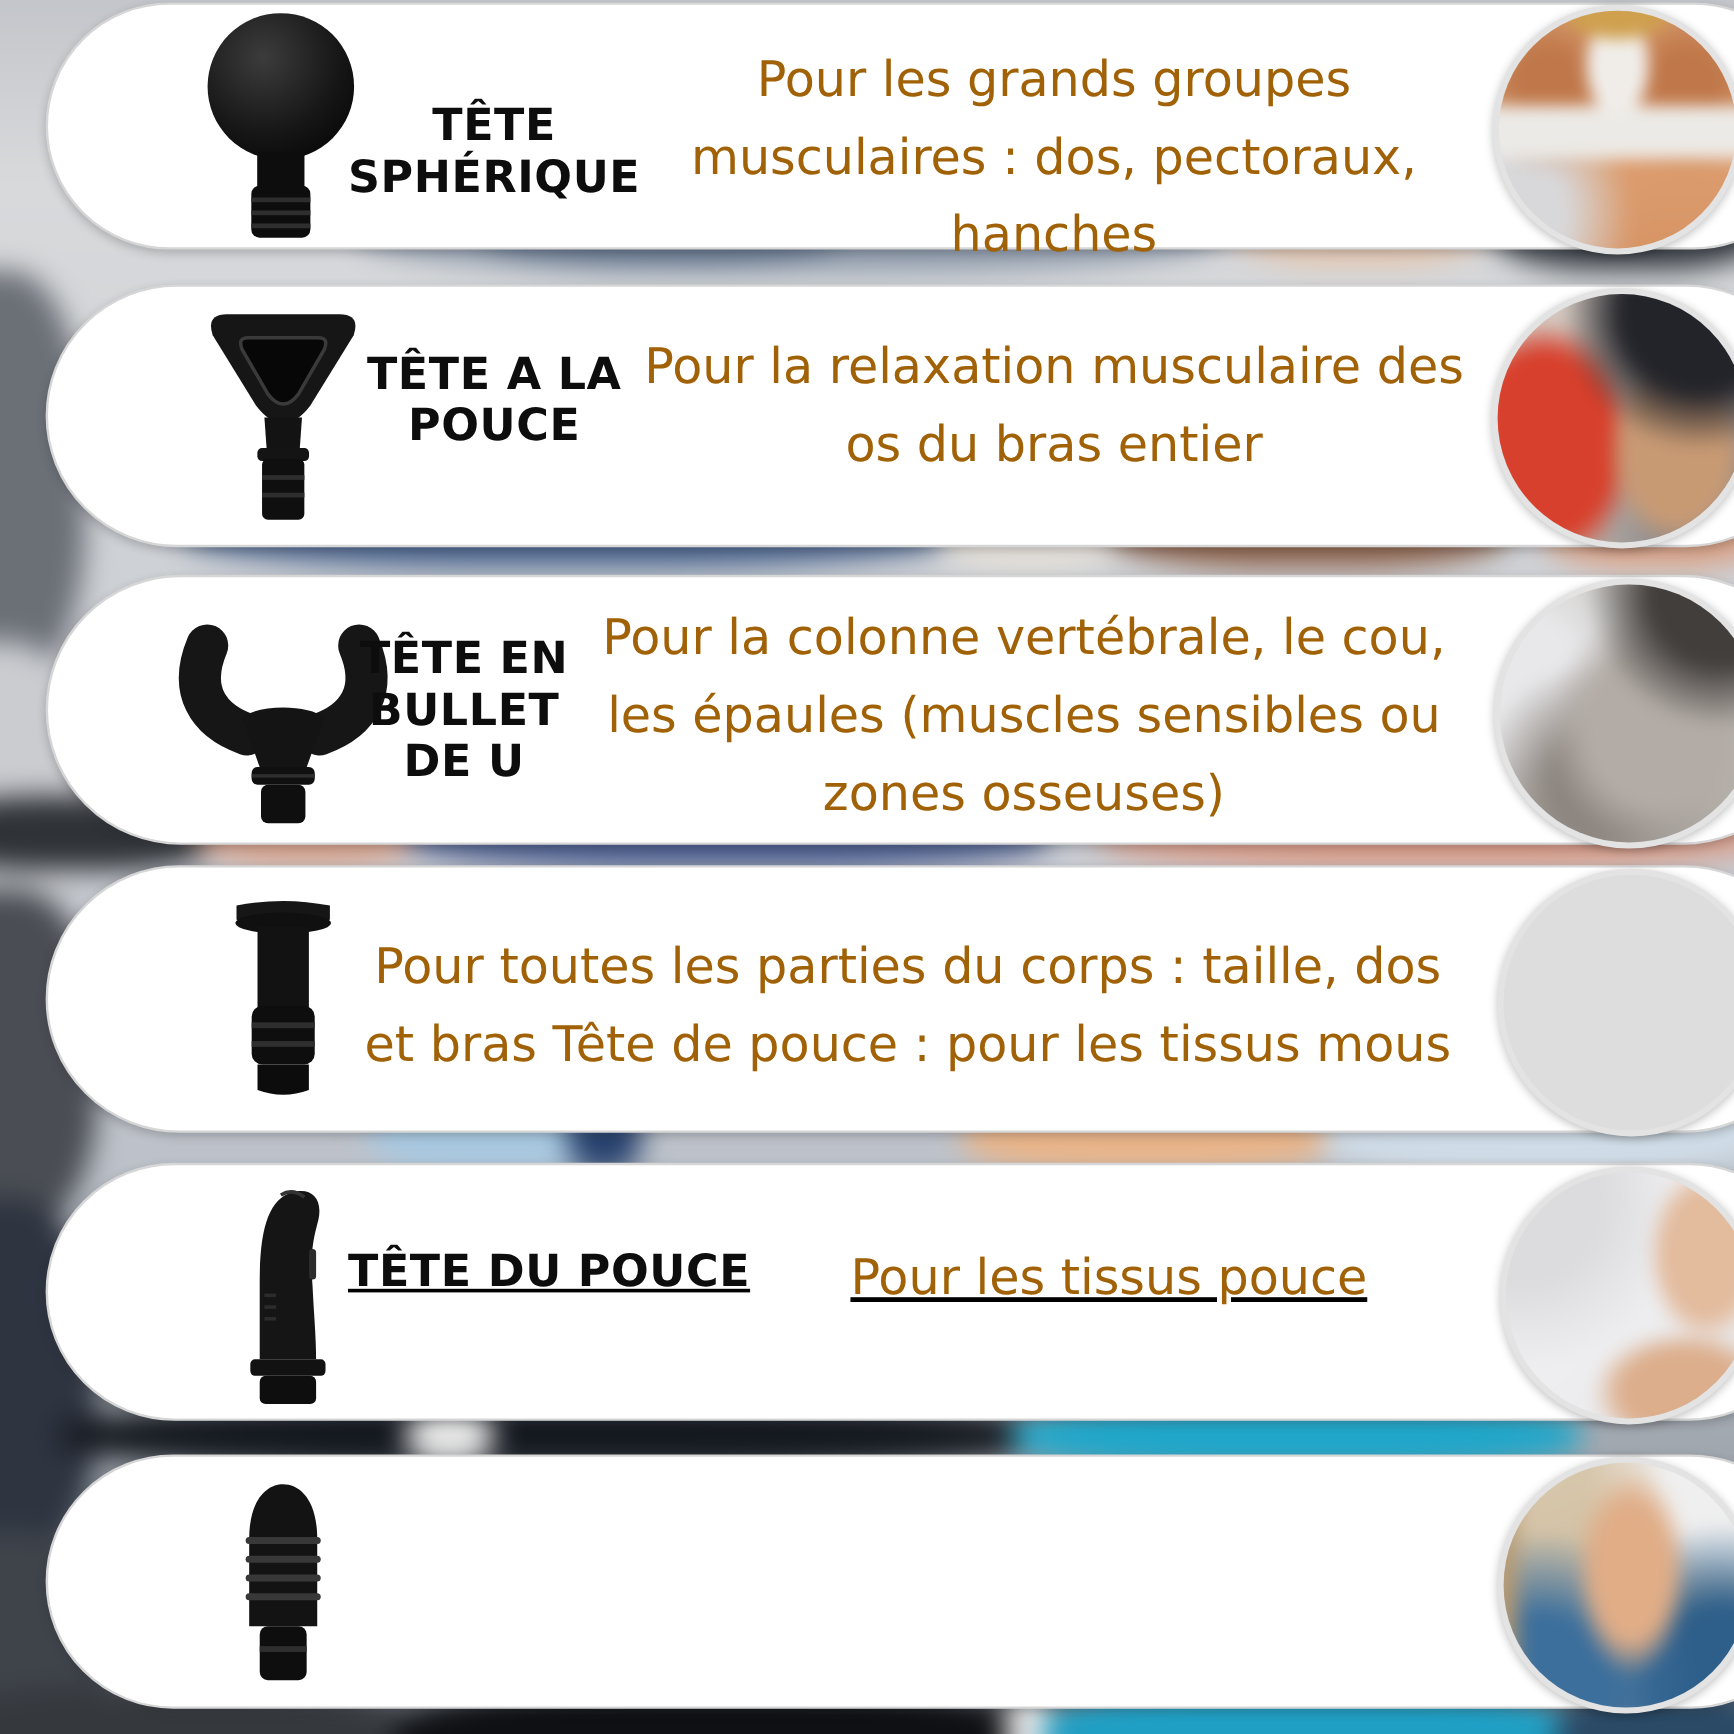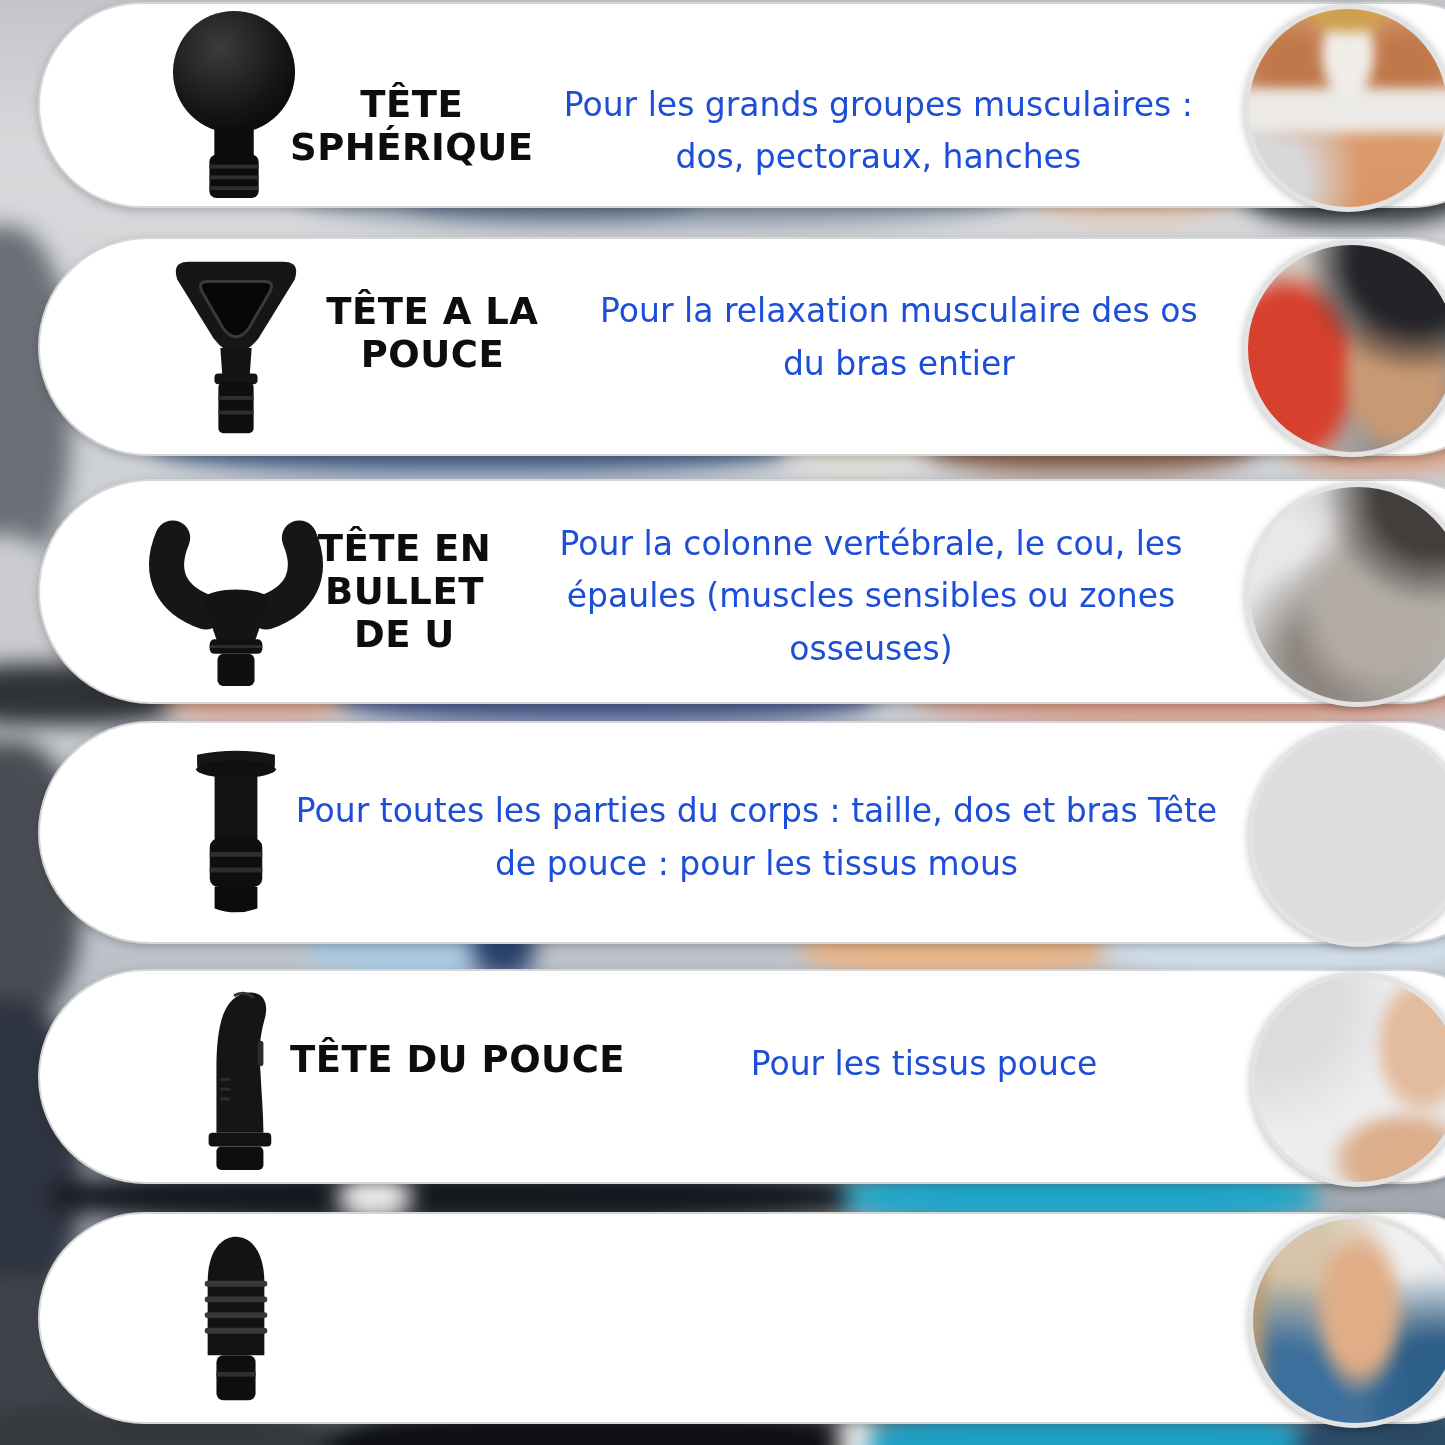--- a/index.html
+++ b/index.html
@@ -12,26 +12,26 @@
 
   
   .pill{position:absolute;left:38px;right:-70px;background:#ffffff;
         border:2px solid #d6d6d6;border-radius:118px;
         box-shadow:0 3px 8px rgba(40,40,45,.25);}
   .icon-wrap{position:absolute;left:96px;top:0;bottom:0;width:200px;
              display:flex;align-items:center;justify-content:center;}
   .txt{position:absolute;left:250px;right:290px;top:0;bottom:0;display:flex;
        flex-direction:row;align-items:center;justify-content:center;text-align:center;}
   .title{margin:0;font-size:37px;font-weight:700;letter-spacing:.5px;color:#0d0d0d;}
-  .desc{margin:10px auto 0;font-size:33px;line-height:1.58;color:#1d4ed8;font-weight:400;}
+  .desc{margin:10px auto 0;font-size:41px;line-height:1.58;color:#a16207;font-weight:400;}
   .r1 .txt{padding-top:42px;} .r1 .desc{max-width:980px;}
   .r2 .txt{padding-bottom:28px;}
   .r3 .desc{max-width:1080px;}
   .r4 .desc{max-width:1085px;}
-  .r5 .txt{padding-bottom:34px;}
+  .r5 .txt{padding-bottom:34px;text-decoration:underline;}
   .r6 .desc{max-width:1095px;}
 
   
   .photo{position:absolute;border-radius:50%;border:5px solid #e3e3e3;
          overflow:hidden;box-shadow:0 2px 8px rgba(0,0,0,.25);background:#ddd;}
   .photo .ph{position:absolute;inset:-12px;filter:blur(6px);}
   .ph1{background:
     radial-gradient(ellipse 34% 20% at 50% 4%,#cfa04e 58%,rgba(207,160,78,0) 62%),
     radial-gradient(ellipse 16% 26% at 50% 26%,#f0ede9 70%,rgba(240,237,233,0) 75%),
     linear-gradient(180deg,rgba(0,0,0,0) 40%,#eceae6 42% 60%,rgba(0,0,0,0) 62%),

